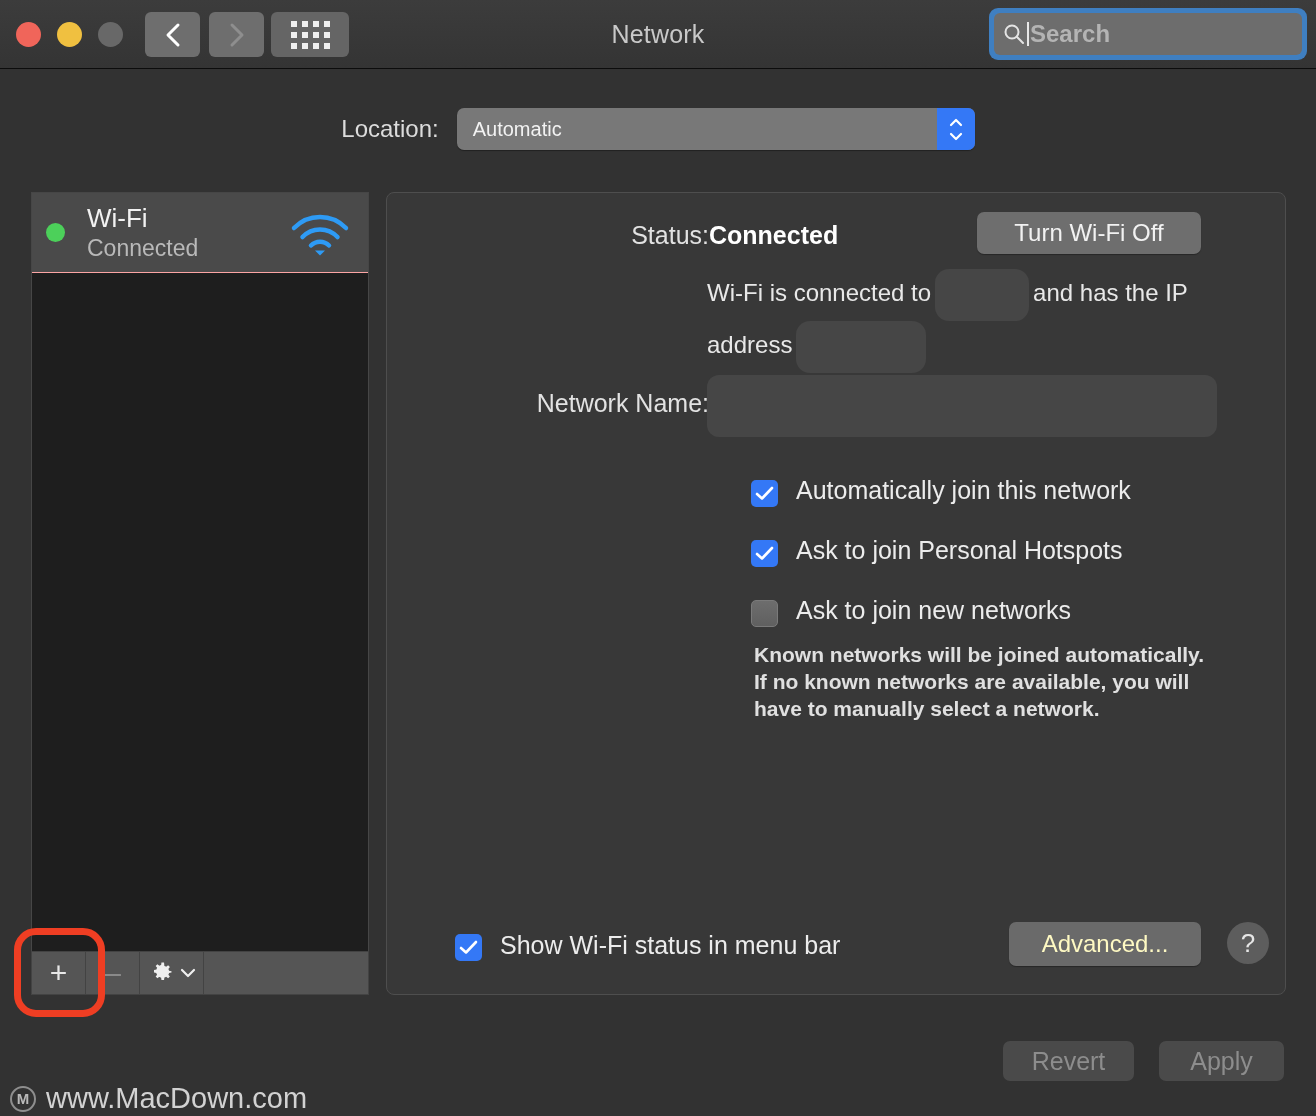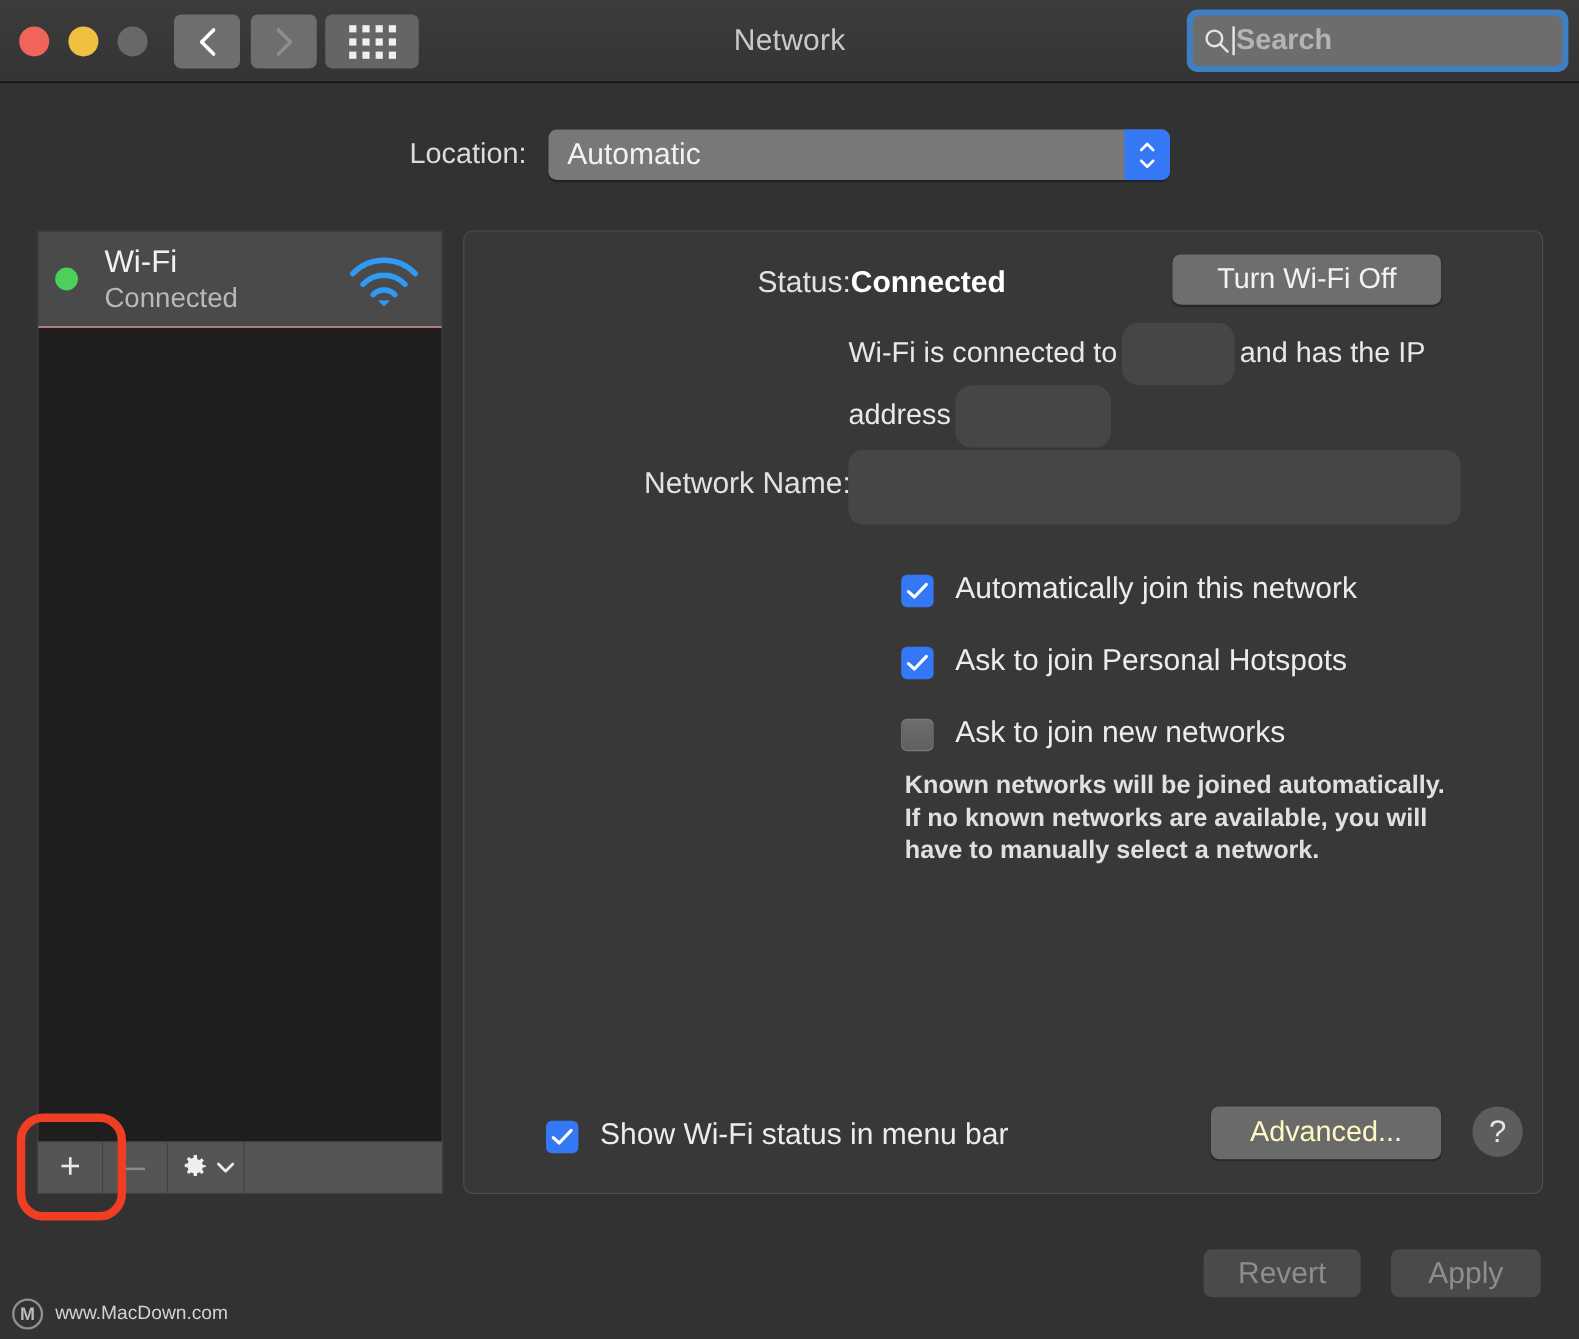--- a/index.html
+++ b/index.html
@@ -60,21 +60,21 @@
   .locrow {
     position: absolute; left: 0; right: 0; top: 108px;
     display: flex; align-items: center; justify-content: center; gap: 0;
   }
   .loclabel { font-size: 24px; color: #dcdcdc; margin-right: 18px; }
   .popup {
     width: 518px; height: 42px; border-radius: 7px; background: #787878;
     display: flex; align-items: center; position: relative;
     box-shadow: 0 1px 1px rgba(0,0,0,.35);
   }
-  .popup .val { font-size: 25px; color: #f2f2f2; padding-left: 16px; }
+  .popup .val { font-size: 20px; color: #f2f2f2; padding-left: 16px; }
   .stepper {
     position: absolute; right: 0; top: 0; width: 38px; height: 42px;
     border-radius: 0 7px 7px 0; background: #3478f6;
     display: flex; flex-direction: column; align-items: center; justify-content: center; gap: 3px;
   }
 
   
   .sidebar {
     position: absolute; left: 31px; top: 192px; width: 338px; height: 762px;
     background: #1e1e1e; border: 1px solid #464646;
@@ -134,21 +134,21 @@
   .redact.r1 { width: 94px; height: 52px; margin: 0 4px; }
   .redact.r2 { width: 130px; height: 52px; margin: 0 4px; }
 
   .netname-label { position: absolute; left: 0; width: 322px; top: 196px; }
   .netname-field {
     position: absolute; left: 320px; top: 182px; width: 510px; height: 62px;
     background: #464646; border-radius: 12px;
   }
 
   .checks { position: absolute; left: 322px; top: 280px; width: 540px; }
-  .chk-row { display: flex; align-items: center; margin-bottom: 26px; padding-left: 42px; }
+  .chk-row { display: flex; align-items: flex-end; margin-bottom: 26px; padding-left: 42px; }
   .cbox { width: 27px; height: 27px; border-radius: 5px; flex: none; margin-top: 5px; }
   .cbox.on { background: #3478f6; display: flex; align-items: center; justify-content: center; }
   .cbox.off { background: linear-gradient(180deg,#6d6d6d,#606060); border: 1px solid #7a7a7a; }
   .chk-label { font-size: 25px; color: #ececec; margin-left: 18px; line-height: 34px; }
   .helptext {
     margin-left: 45px; margin-top: -12px; font-size: 21px; color: #e0e0e0;
     line-height: 27px; width: 460px; font-weight: bold;
   }
 
   .bottom-row { position: absolute; left: 46px; right: 0; bottom: 28px; height: 44px; }
@@ -176,21 +176,21 @@
   .apply-btn { right: 32px; width: 125px; }
 
   .watermark {
     position: absolute; left: 10px; top: 1082px; display: flex; align-items: center; gap: 10px;
   }
   .wm-logo {
     width: 26px; height: 26px; border-radius: 50%; border: 2px solid #8e8e8e;
     display: flex; align-items: center; justify-content: center;
     color: #b9b9b9; font-size: 15px; font-weight: bold;
   }
-  .wm-text { font-size: 16px; color: #d2d2d2; }
+  .wm-text { font-size: 29px; color: #d2d2d2; }
 </style>
 </head>
 <body>
 
 <div class="window">
 
   <div class="titlebar">
     <div class="traffic">
       <span class="tl red"></span>
       <span class="tl yellow"></span>

